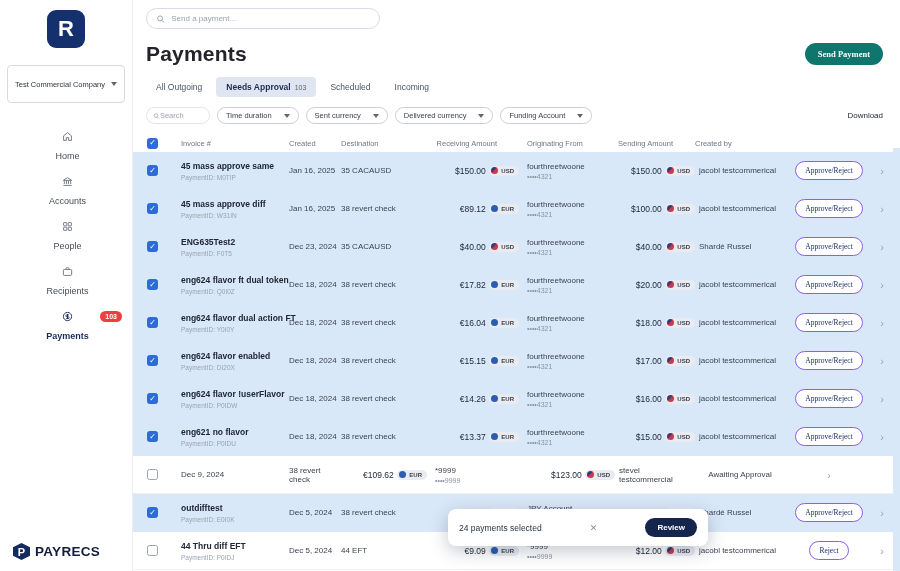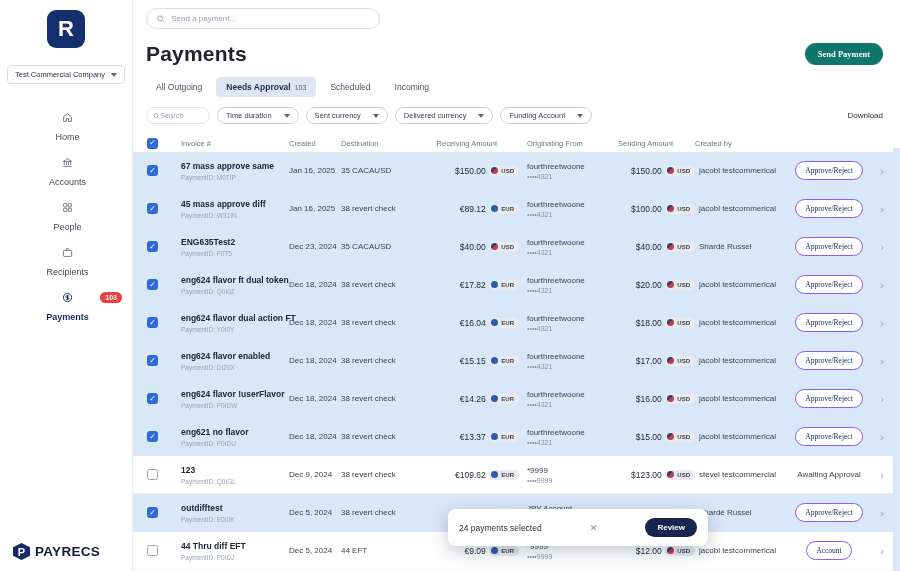--- a/index.html
+++ b/index.html
@@ -4,21 +4,21 @@
 <style>
   * { margin:0; padding:0; box-sizing:border-box; }
   html,body { width:900px; height:571px; overflow:hidden; background:#fff;
               font-family:"Liberation Sans", sans-serif; }
   .app { display:flex; width:900px; height:571px; }
 
   
   .sidebar { width:133px; flex-shrink:0; border-right:1px solid #ebedf0; position:relative; background:#fff; }
   .logo { width:38px; height:38px; margin:10px auto 0; background:#14316e; border-radius:9px;
           color:#fff; font-size:22px; font-weight:800; display:flex; align-items:center; justify-content:center; }
-  .company { margin:17px auto 0; width:118px; height:19px; display:flex; align-items:center; justify-content:space-between;
+  .company { margin:17px auto 0; width:118px; height:38px; display:flex; align-items:center; justify-content:space-between;
              padding:0 7px; background:#fff; border:1px solid #d7dae0; border-radius:4px;
              font-size:7.5px; color:#2f3440; cursor:pointer; font-family:inherit; text-align:left; }
   .tri { width:0; height:0; border-left:3px solid transparent; border-right:3px solid transparent; border-top:4px solid #666; }
   nav { margin-top:22px; }
   .nav-item { display:flex; align-items:center; gap:9px; padding:6px 12px 6px 15px; margin-bottom:3px;
               font-size:9px; color:#454b57; font-weight:500; cursor:pointer; position:relative;flex-direction:column; }
   .nav-item svg { width:11px; height:11px; color:#6b7280; flex-shrink:0; }
   .nav-item.active { color:#152a5e; font-weight:700; }
   .nav-item.active svg { color:#152a5e; }
   .badge-red { position:absolute; right:10px; background:#ef3e3e; color:#fff; font-size:7px; font-weight:700;
@@ -220,21 +220,21 @@
       <span class="th th-right">Sending Amount</span>
       <span class="th">Created by</span>
       <span></span>
         <span></span>
     </div>
 
     <div id="rows">
         <div class="row selected">
     <span class="cb checked"></span>
     <div class="inv-cell">
-      <div class="invoice-title">67 mass approve same</div>
+      <div class="invoice-title">45 mass approve same</div>
       <div class="pid">PaymentID: M0TIP</div>
     </div>
     <span class="cell">Jan 16, 2025</span>
     <span class="cell">35 CACAUSD</span>
     <div class="amount-cell">
       <span class="amt">$150.00</span>
       <span class="cur-badge">
         <span class="flag f-USD"></span>
         <span>USD</span>
       </span>
@@ -475,24 +475,20 @@
       </span>
     </div>
     <span class="cell cell--by">jacobl testcommerical</span>
     <div class="action-cell">
             <button class="pill-btn">Approve/Reject</button>
           </div>
     <span class="chev">›</span>
   </div>
         <div class="row">
     <span class="cb"></span>
-    <div class="inv-cell">
-      <div class="invoice-title">123</div>
-      <div class="pid">PaymentID: Q0IGL</div>
-    </div>
     <span class="cell">Dec 9, 2024</span>
     <span class="cell">38 revert check</span>
     <div class="amount-cell">
       <span class="amt">€109.62</span>
       <span class="cur-badge">
         <span class="flag f-EUR"></span>
         <span>EUR</span>
       </span>
     </div>
     <div class="orig-cell">
@@ -565,21 +561,21 @@
     </div>
     <div class="amount-cell">
       <span class="amt">$12.00</span>
       <span class="cur-badge">
         <span class="flag f-USD"></span>
         <span>USD</span>
       </span>
     </div>
     <span class="cell cell--by">jacobl testcommerical</span>
     <div class="action-cell">
-            <button class="pill-btn">Account</button>
+            <button class="pill-btn">Reject</button>
           </div>
     <span class="chev">›</span>
   </div>
       </div>
 
     <div class="scrollbar"></div>
 
     <div class="toast">
       <span class="toast-msg">24 payments selected</span>
       <span class="toast-close">✕</span>

